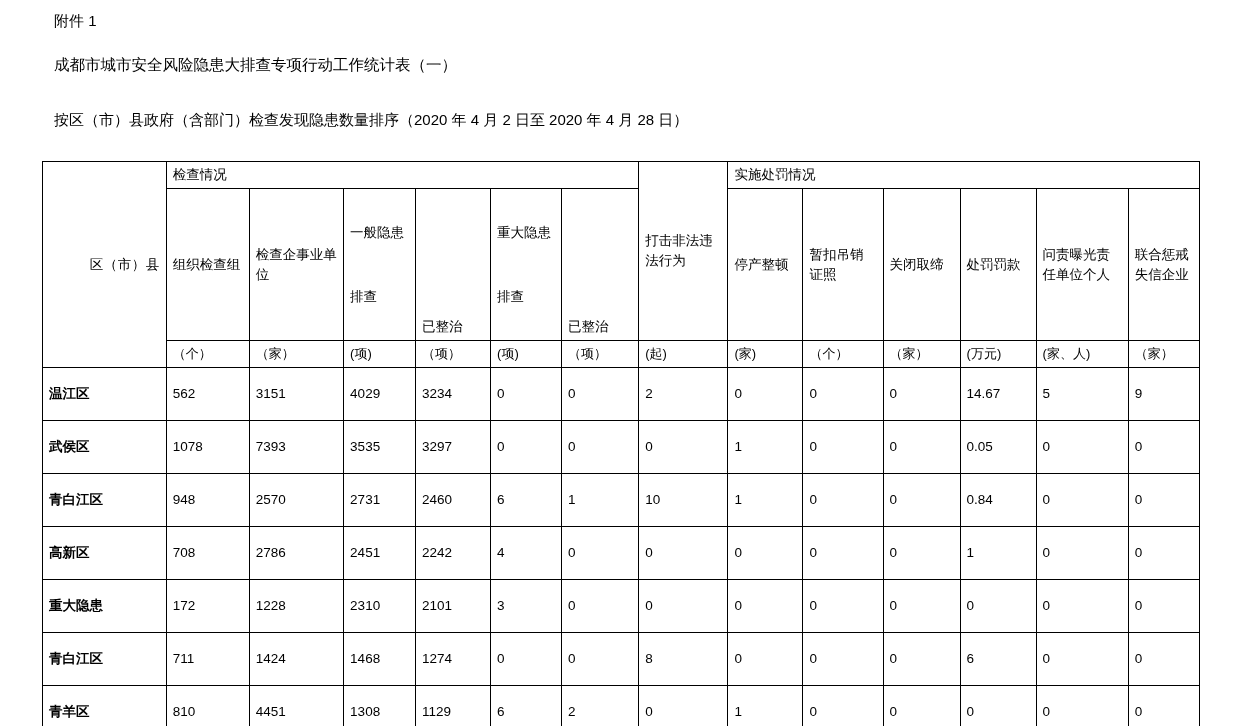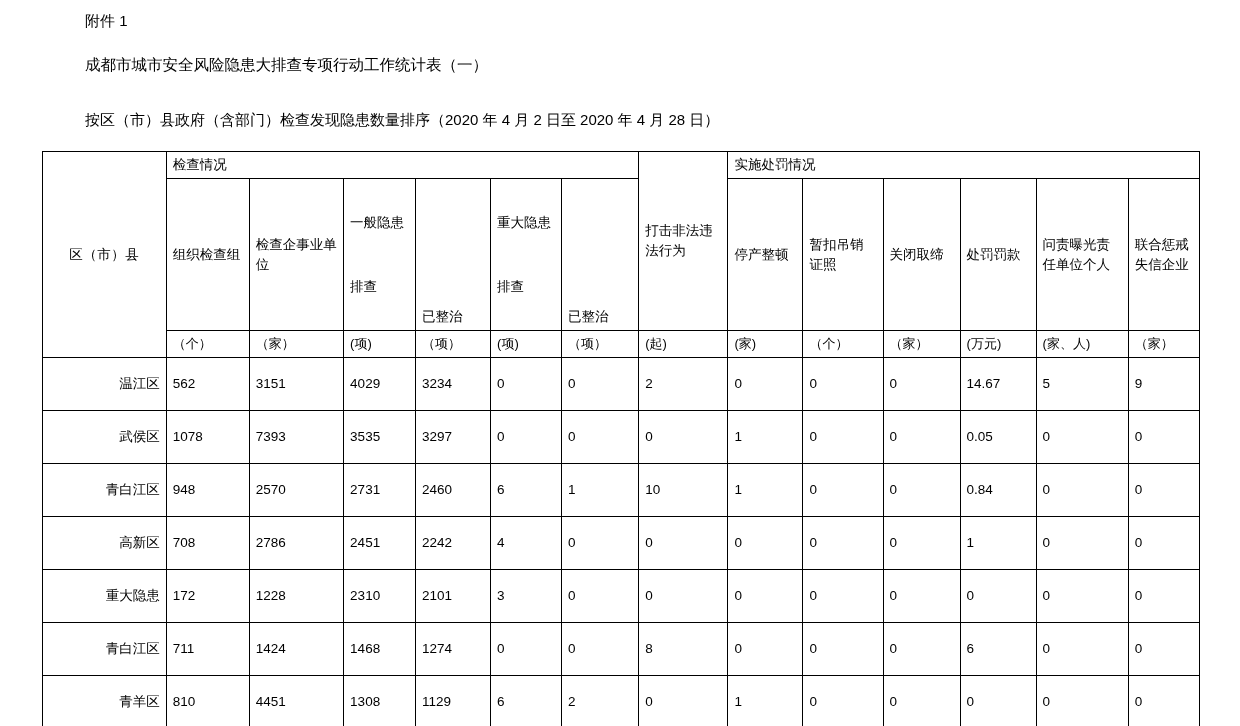--- a/index.html
+++ b/index.html
@@ -15,74 +15,75 @@
     overflow: hidden;
   }
   .page {
     position: relative;
     width: 1240px;
     height: 726px;
     box-sizing: border-box;
     padding: 0;
   }
   .doc-head {
-    padding-left: 85px;
+    padding-left: 54px;
     padding-top: 8px;
   }
   .attach-label {
     font-size: 15px;
     line-height: 26px;
     margin-bottom: 18px;
   }
   .doc-title {
     font-size: 15.5px;
     line-height: 26px;
     margin-bottom: 29px;
   }
   .doc-subtitle {
     font-size: 15px;
     line-height: 26px;
-    margin-bottom: 18px;
+    margin-bottom: 28px;
   }
   table.stat {
     border-collapse: collapse;
     table-layout: fixed;
     margin-left: 42px;
     width: 1158px;
     font-size: 13.5px;
   }
   table.stat td {
     border: 1px solid #000000;
     padding: 3px 6px;
     vertical-align: middle;
     line-height: 20px;
   }
   td.vlabel {
-    text-align: center;
+    text-align: right;
     letter-spacing: 0.5px;
   }
   td.grouphead {
     text-align: left;
     padding-left: 9px;
     vertical-align: top;
     padding-top: 9px;
   }
   td.colhead {
     text-align: left;
     padding-left: 7px;
     vertical-align: middle;
   }
   td.unit {
     text-align: left;
     padding-left: 7px;
     font-size: 13px;
   }
   td.rowname {
-    text-align: right;
+    text-align: left;
     padding-left: 9px;
+    font-weight: bold;
   }
   td.num {
     text-align: left;
     padding-left: 7px;
   }
   tr.datarow td {
     height: 46px;
   }
   .region-col { width: 122px; }
   .c1 { width: 82px; }

